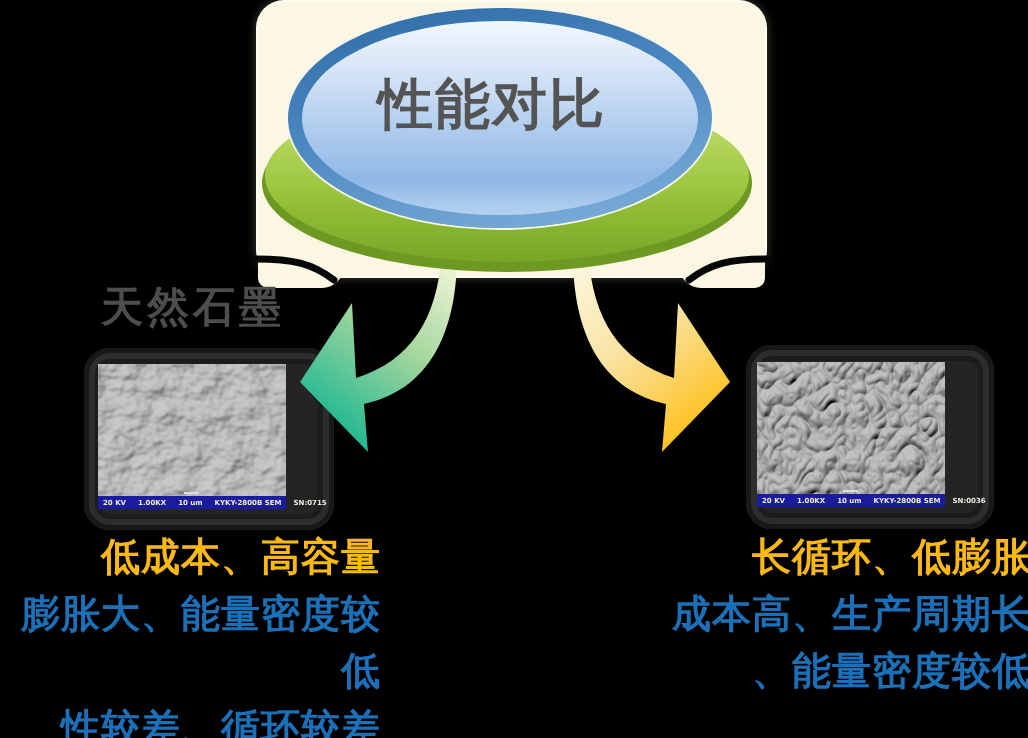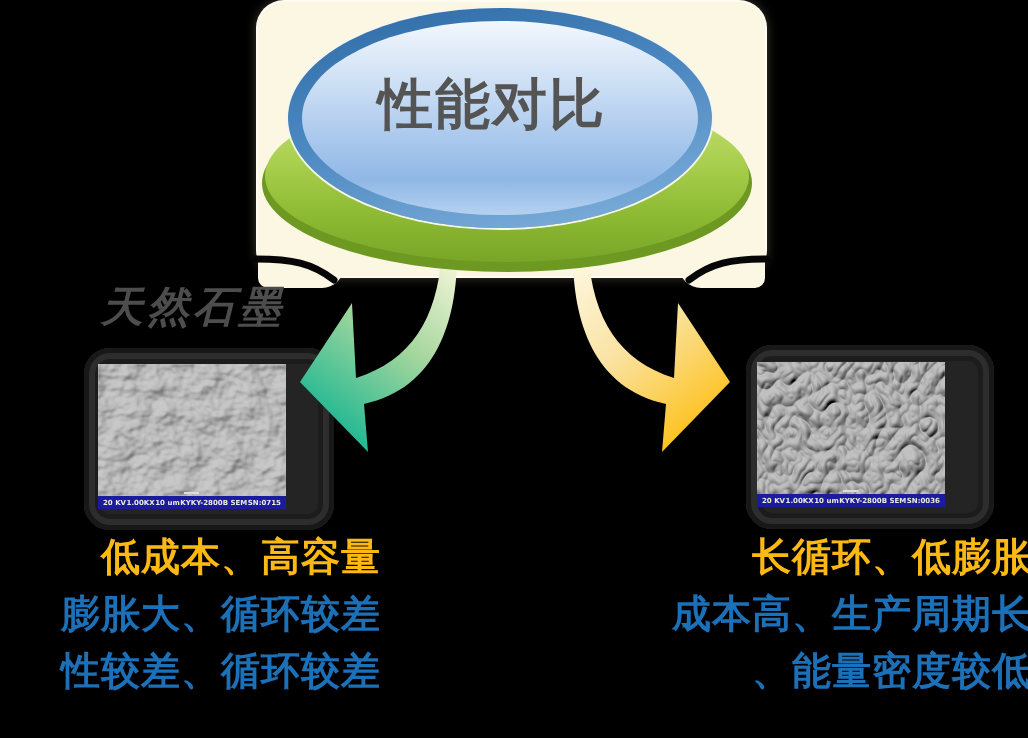--- a/index.html
+++ b/index.html
@@ -24,34 +24,34 @@
      background:linear-gradient(168deg,#2e6aa5 0%,#4b87c0 45%,#82b2dd 100%);
      box-shadow:0 0 0 2px #f4f6ef;}
   .face{left:302px;top:21px;width:396px;height:194px;
      background:linear-gradient(180deg,#f2f7fd 0%,#d0e1f5 30%,#a8c7ec 62%,#90b8e6 82%,#b5d1f0 100%);}
   .hub-title{position:absolute;left:280px;top:68px;width:424px;text-align:center;
      font-size:55px;font-weight:bold;color:#545454;letter-spacing:2px;}
 
   
   .col-label{position:absolute;top:279px;width:340px;text-align:center;
      font-size:42px;font-weight:bold;color:#4d4d4d;letter-spacing:4px;}
-  .col-label.l{left:23px;font-style:italic;}
+  .col-label.l{left:23px;}
   .col-label.r{left:675px;}
 
   
   .frame{position:absolute;background:#242424;border-radius:26px;
      box-shadow:inset 0 0 0 5px #181818,inset 0 0 0 11px #2d2d2d,inset 0 0 0 16px #1c1c1c;}
   .frame.l{left:84px;top:348px;width:250px;height:182px;}
   .frame.r{left:746px;top:345px;width:248px;height:184px;}
   .sem{position:absolute;left:14px;top:16px;width:188px;height:145px;background:#0d0d0d;}
   .frame.r .sem{left:11px;top:17px;}
   .sem svg{display:block;}
   .caption{position:absolute;left:0;right:0;bottom:0;height:13px;background:#1b1b9e;
      display:flex;align-items:center;justify-content:space-between;padding:0 5px;
-     font-size:7px;font-weight:bold;color:#efece0;white-space:nowrap;}
+     font-size:7px;font-weight:bold;color:#efece0;white-space:nowrap;gap:12px;}
   .scalebar{position:absolute;left:86px;top:-4px;width:15px;height:2px;background:#ddd;}
 
   
   .facts{position:absolute;top:528px;width:380px;text-align:right;
      font-size:39px;font-weight:bold;line-height:57px;letter-spacing:1px;text-decoration:underline;}
   .facts.l{left:1px;}
   .facts.r{left:652px;}
   .facts .pros{color:#fdb913;}
   .facts .cons{color:#1c70b8;}
 </style>
@@ -138,21 +138,21 @@
   <div class="ell green-under"></div>
   <div class="ell green-top"></div>
   <div class="ell ring"></div>
   <div class="ell face"></div>
   <div class="hub-title">性能对比</div>
 
   <div class="col-label l">天然石墨</div>
 
   <div class="facts l">
     <div class="pros">低成本、高容量</div>
-    <div class="cons">膨胀大、循环较差</div>
+    <div class="cons">膨胀大、能量密度较低</div>
     <div class="cons">性较差、循环较差</div>
   </div>
   <div class="facts r">
     <div class="pros">长循环、低膨胀</div>
     <div class="cons">成本高、生产周期长</div>
     <div class="cons">、能量密度较低</div>
   </div>
 
 </div>
 

